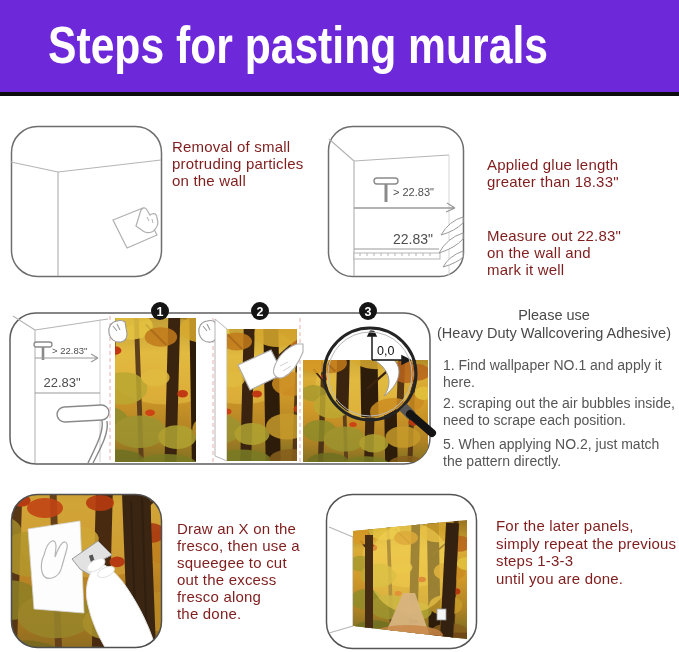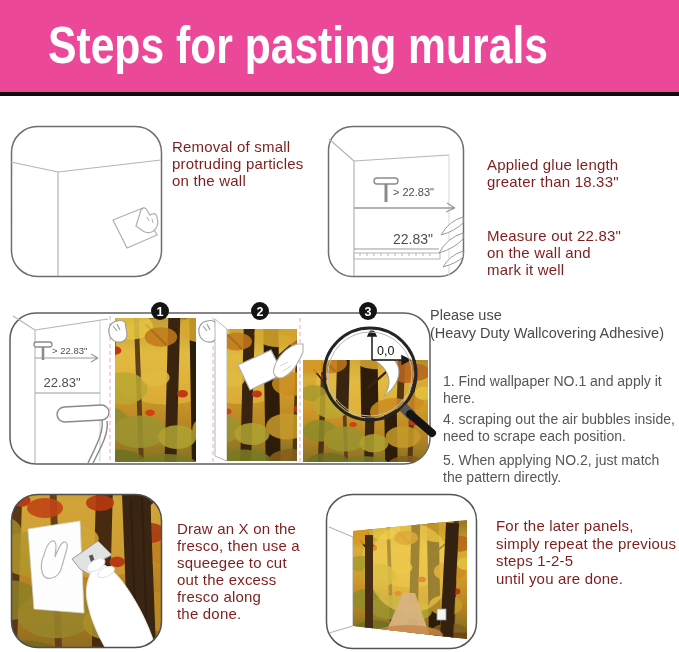--- a/index.html
+++ b/index.html
@@ -2,39 +2,39 @@
 <html><head>
 <meta charset="utf-8">
 <style>
   html,body{margin:0;padding:0;}
   body{
     width:679px;height:652px;position:relative;background:#ffffff;
     font-family:"Liberation Sans",sans-serif;overflow:hidden;
   }
   .header{
     position:absolute;left:0;top:0;width:679px;height:92px;
-    background:#ec4899;border-bottom:4px solid #0d0d0d;
+    background:#6d28d9;border-bottom:4px solid #0d0d0d;
   }
   .title{
     position:absolute;left:48px;top:15px;margin:0;
     color:#ffffff;font-size:52px;font-weight:bold;line-height:60px;
     letter-spacing:0px;transform:scaleX(0.82);transform-origin:left center;
     white-space:nowrap;
   }
   .cap{
     position:absolute;white-space:pre-line;color:#7f1d1d;
     font-size:15px;line-height:17px;letter-spacing:0.2px;
   }
   .note-title{
-    position:absolute;left:430px;top:306px;width:248px;
+    position:absolute;left:430px;top:306px;width:248px;text-align:center;
     white-space:pre-line;color:#4a4a4a;font-size:14.5px;line-height:18px;
   }
   .note-item{
     position:absolute;left:443px;white-space:pre-line;color:#565656;
-    font-size:14px;line-height:17px;margin-top:16px;
+    font-size:14px;line-height:17px;
   }
   svg{position:absolute;display:block;}
   svg text{font-family:"Liberation Sans",sans-serif;}
 </style>
 </head>
 <body>
 
 <svg width="0" height="0" aria-hidden="true">
   <defs>
     <linearGradient id="gForest" x1="0" y1="0" x2="0" y2="1">
@@ -225,21 +225,21 @@
   </g>
   <g>
     <circle cx="360" cy="11" r="9" fill="#141414"></circle>
     <text x="360" y="15.5" font-size="12.5" font-weight="bold" fill="#ffffff" text-anchor="middle">3</text>
   </g>
 </svg>
 
 <div class="note-title">Please use
 (Heavy Duty Wallcovering Adhesive)</div>
 <div class="note-item" style="top:357px">1. Find wallpaper NO.1 and apply it here.</div>
-<div class="note-item" style="top:395px">4. scraping out the air bubbles inside,
+<div class="note-item" style="top:395px">2. scraping out the air bubbles inside,
 need to scrape each position.</div>
 <div class="note-item" style="top:436px">5. When applying NO.2, just match
 the pattern directly.</div>
 
 <svg style="left:10px;top:493px" width="153" height="156" viewBox="0 0 153 156">
   <defs>
       <clipPath id="clipD">
         <rect x="1.5" y="1.5" width="150" height="153" rx="26"></rect>
       </clipPath>
     </defs>
@@ -295,14 +295,14 @@
     <ellipse cx="85" cy="75" rx="42" ry="45" fill="#f4d456" opacity="0.55"></ellipse>
     <rect x="118" y="30" width="13" height="116" fill="#35210f" transform="rotate(3 124 88)"></rect>
     <rect x="40" y="42" width="8" height="100" fill="#462c12"></rect>
     <polygon points="58,146 106,146 90,100 78,100" fill="#d8b480" opacity="0.95"></polygon>
     <ellipse cx="82" cy="142" rx="36" ry="10" fill="#c98546" opacity="0.8"></ellipse>
   </g>
   <rect x="112" y="116" width="9" height="11" fill="#f5f5f5" stroke="#999999" stroke-width="0.8"></rect>
 </svg>
 <div class="cap" style="left:496px;top:517px;line-height:17.5px">For the later panels,
 simply repeat the previous
-steps 1-2-5
+steps 1-3-3
 until you are done.</div>
 
 </body></html>

